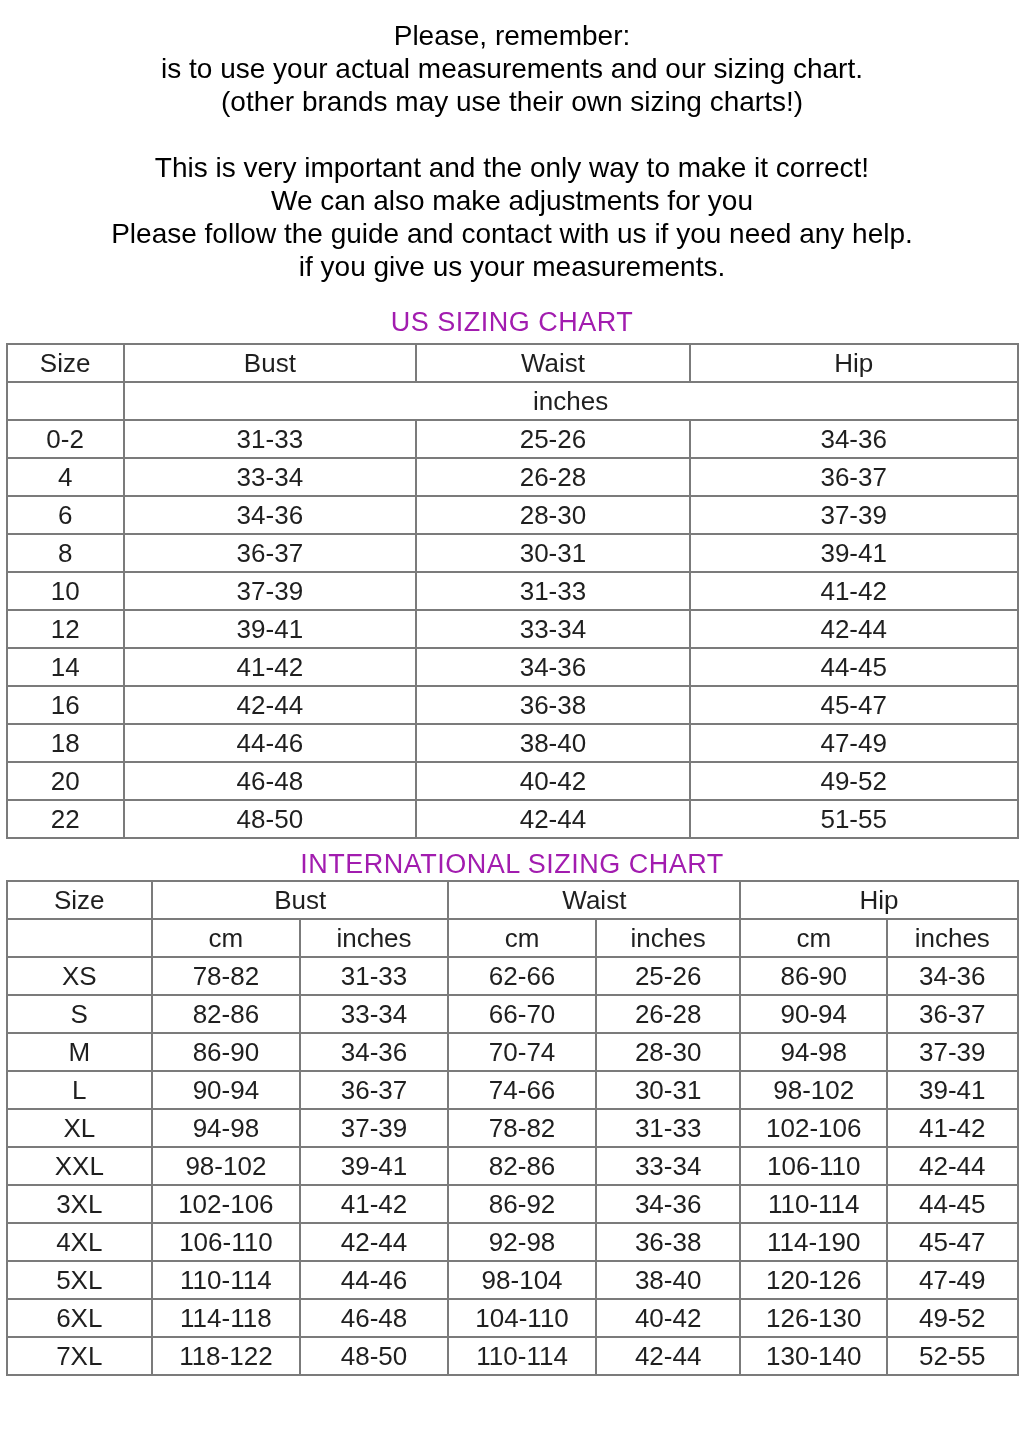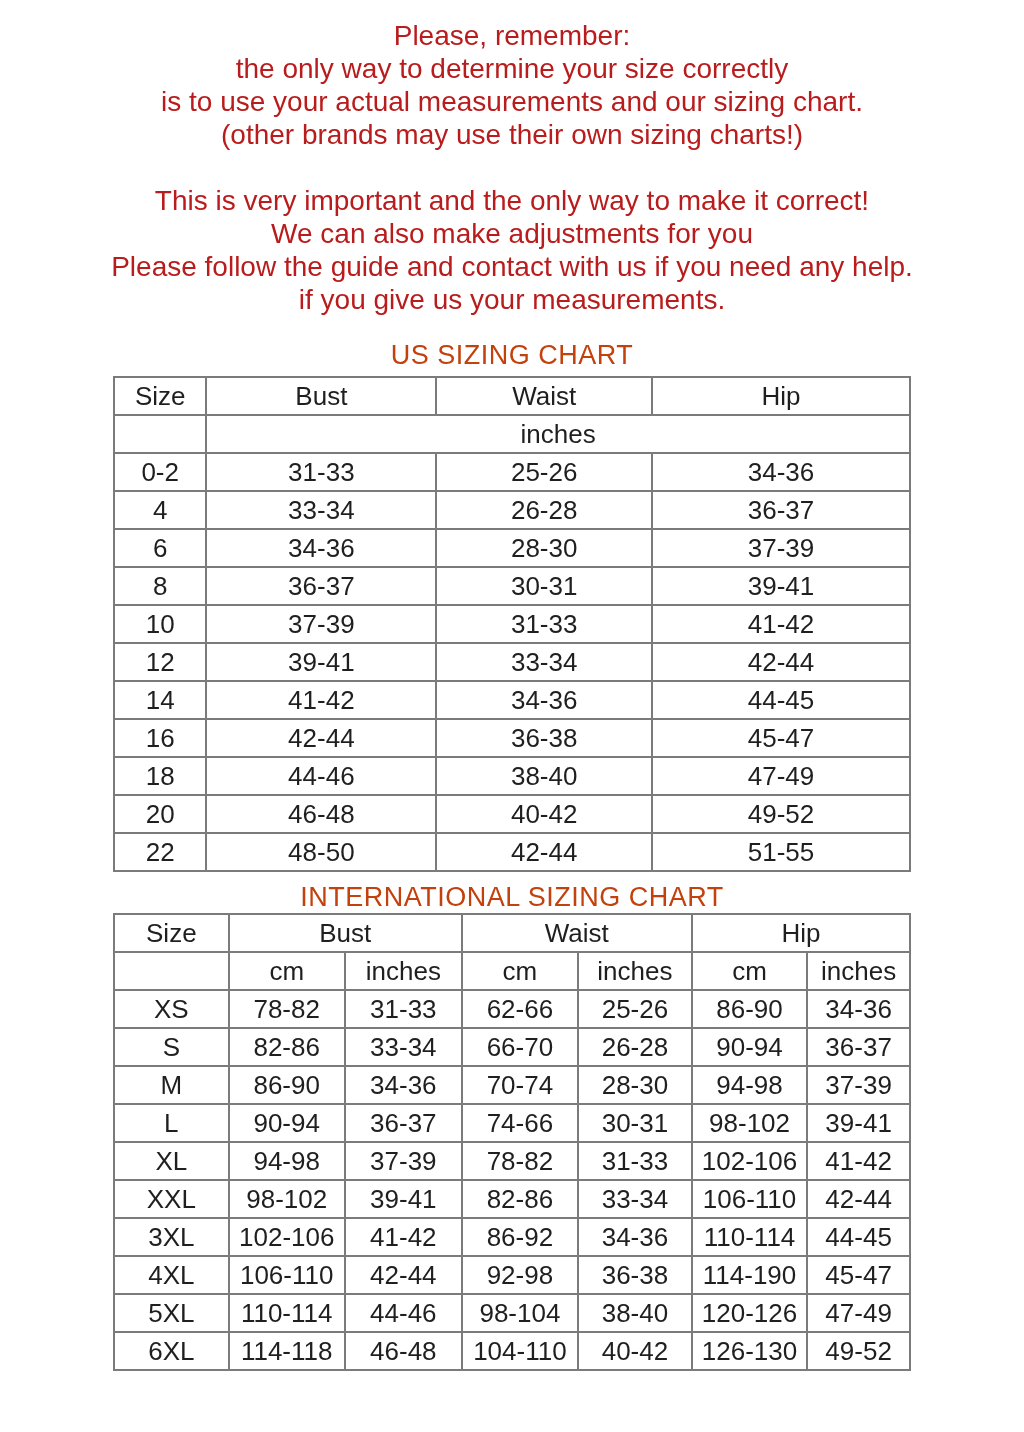--- a/index.html
+++ b/index.html
@@ -8,39 +8,39 @@
     width: 1024px;
     height: 1432px;
     background: #ffffff;
     overflow: hidden;
     font-family: "Liberation Sans", sans-serif;
     font-weight: 300;
   }
   .intro {
     padding-top: 19px;
     text-align: center;
-    color: #b91c1c;
+    color: #000000;
     font-size: 28px;
     line-height: 33px;
   }
   .intro-line { white-space: nowrap; }
   .intro-gap { height: 33px; }
   .section-title {
     text-align: center;
-    color: #c2410c;
+    color: #a21caf;
     font-size: 27px;
     line-height: 27px;
     letter-spacing: 0.5px;
   }
   .section-title.us   { margin: 26px 0 7px 0; }
   .section-title.intl { margin: 12px 0 2px 0; }
   table.size-chart {
     border-collapse: collapse;
     table-layout: fixed;
-    width: 798px;
+    width: 1013px;
     margin: 0 auto;
   }
   table.size-chart th,
   table.size-chart td {
     border: 2px solid #7b7b7b;
     height: 36px;
     padding: 0;
     text-align: center;
     vertical-align: middle;
     font-family: "Liberation Sans", sans-serif;
@@ -48,21 +48,20 @@
     font-size: 26px;
     color: #1f1f1f;
     overflow: hidden;
   }
 </style>
 </head>
 <body>
 
 <div class="intro">
   <div class="intro-line">Please, remember:</div>
-  <div class="intro-line">the only way to determine your size correctly</div>
   <div class="intro-line">is to use your actual measurements and our sizing chart.</div>
   <div class="intro-line">(other brands may use their own sizing charts!)</div>
   <div class="intro-gap"></div>
   <div class="intro-line">This is very important and the only way to make it correct!</div>
   <div class="intro-line">We can also make adjustments for you</div>
   <div class="intro-line">Please follow the guide and contact with us if you need any help.</div>
   <div class="intro-line">if you give us your measurements.</div>
 </div>
 
 <div class="section-title us">US SIZING CHART</div>
@@ -269,14 +268,23 @@
       </tr>
       <tr>
         <td>6XL</td>
         <td>114-118</td>
         <td>46-48</td>
         <td>104-110</td>
         <td>40-42</td>
         <td>126-130</td>
         <td>49-52</td>
       </tr>
+      <tr>
+        <td>7XL</td>
+        <td>118-122</td>
+        <td>48-50</td>
+        <td>110-114</td>
+        <td>42-44</td>
+        <td>130-140</td>
+        <td>52-55</td>
+      </tr>
     </tbody>
 </table>
 
 </body></html>

